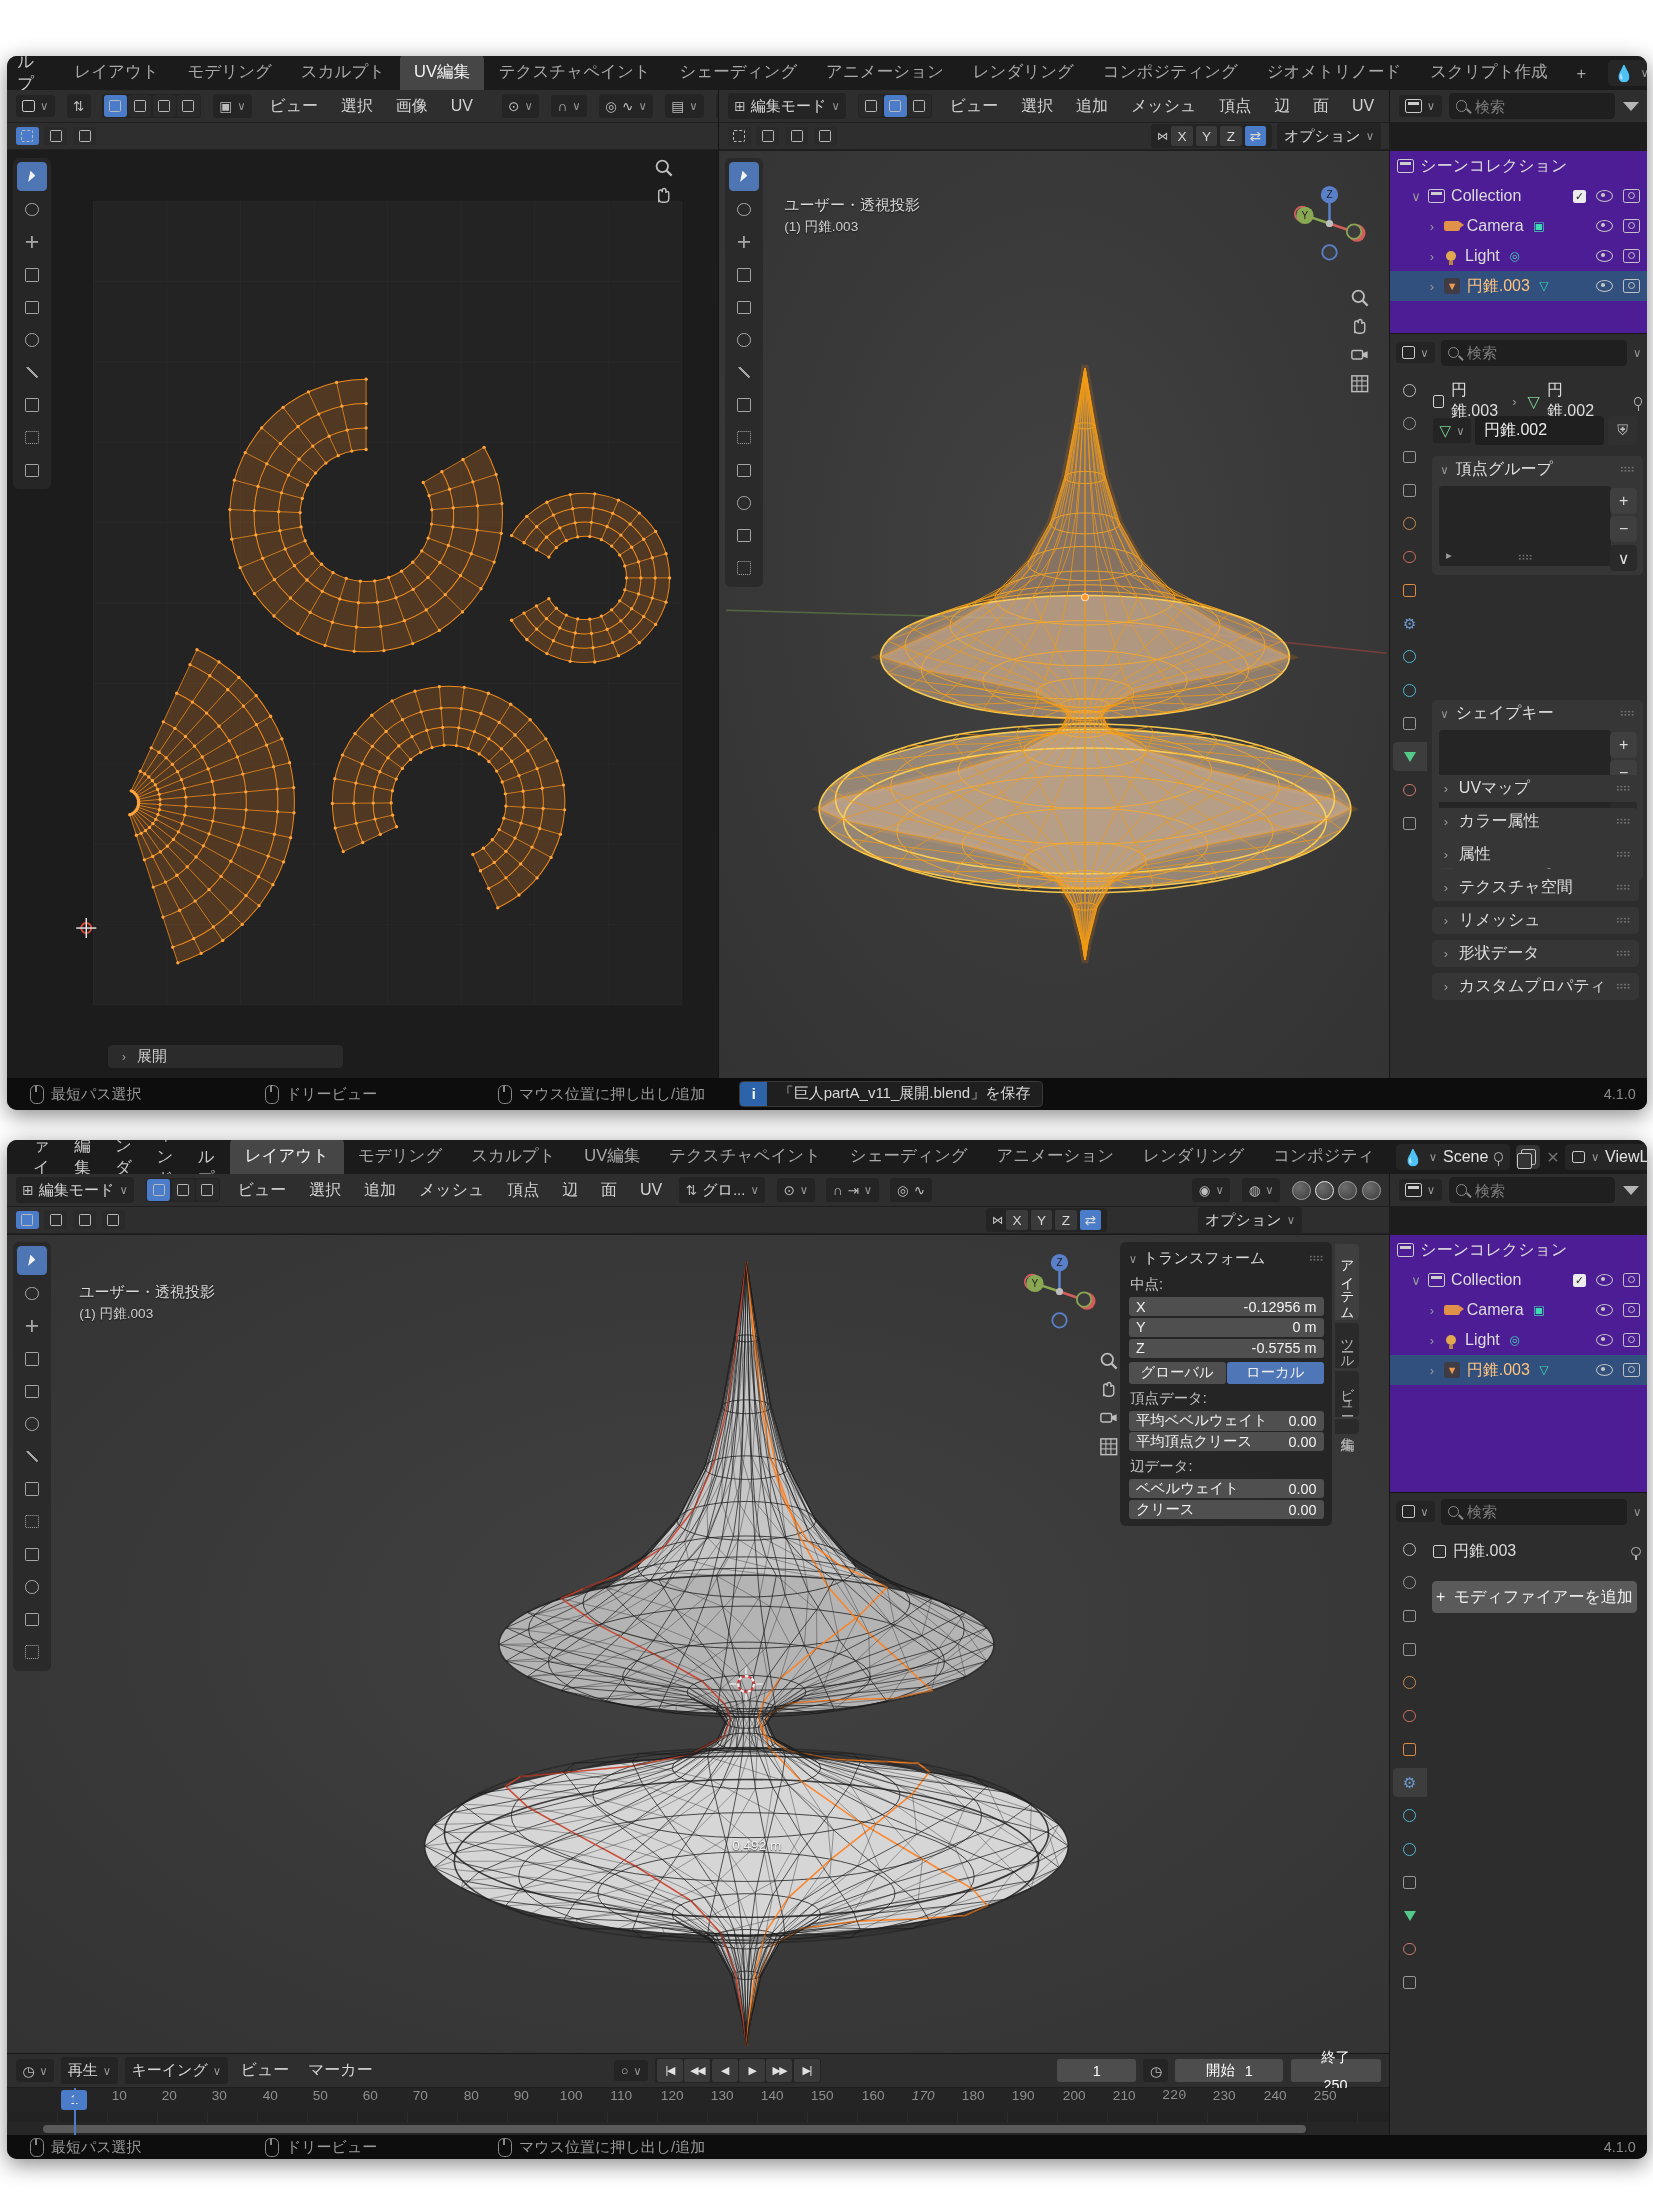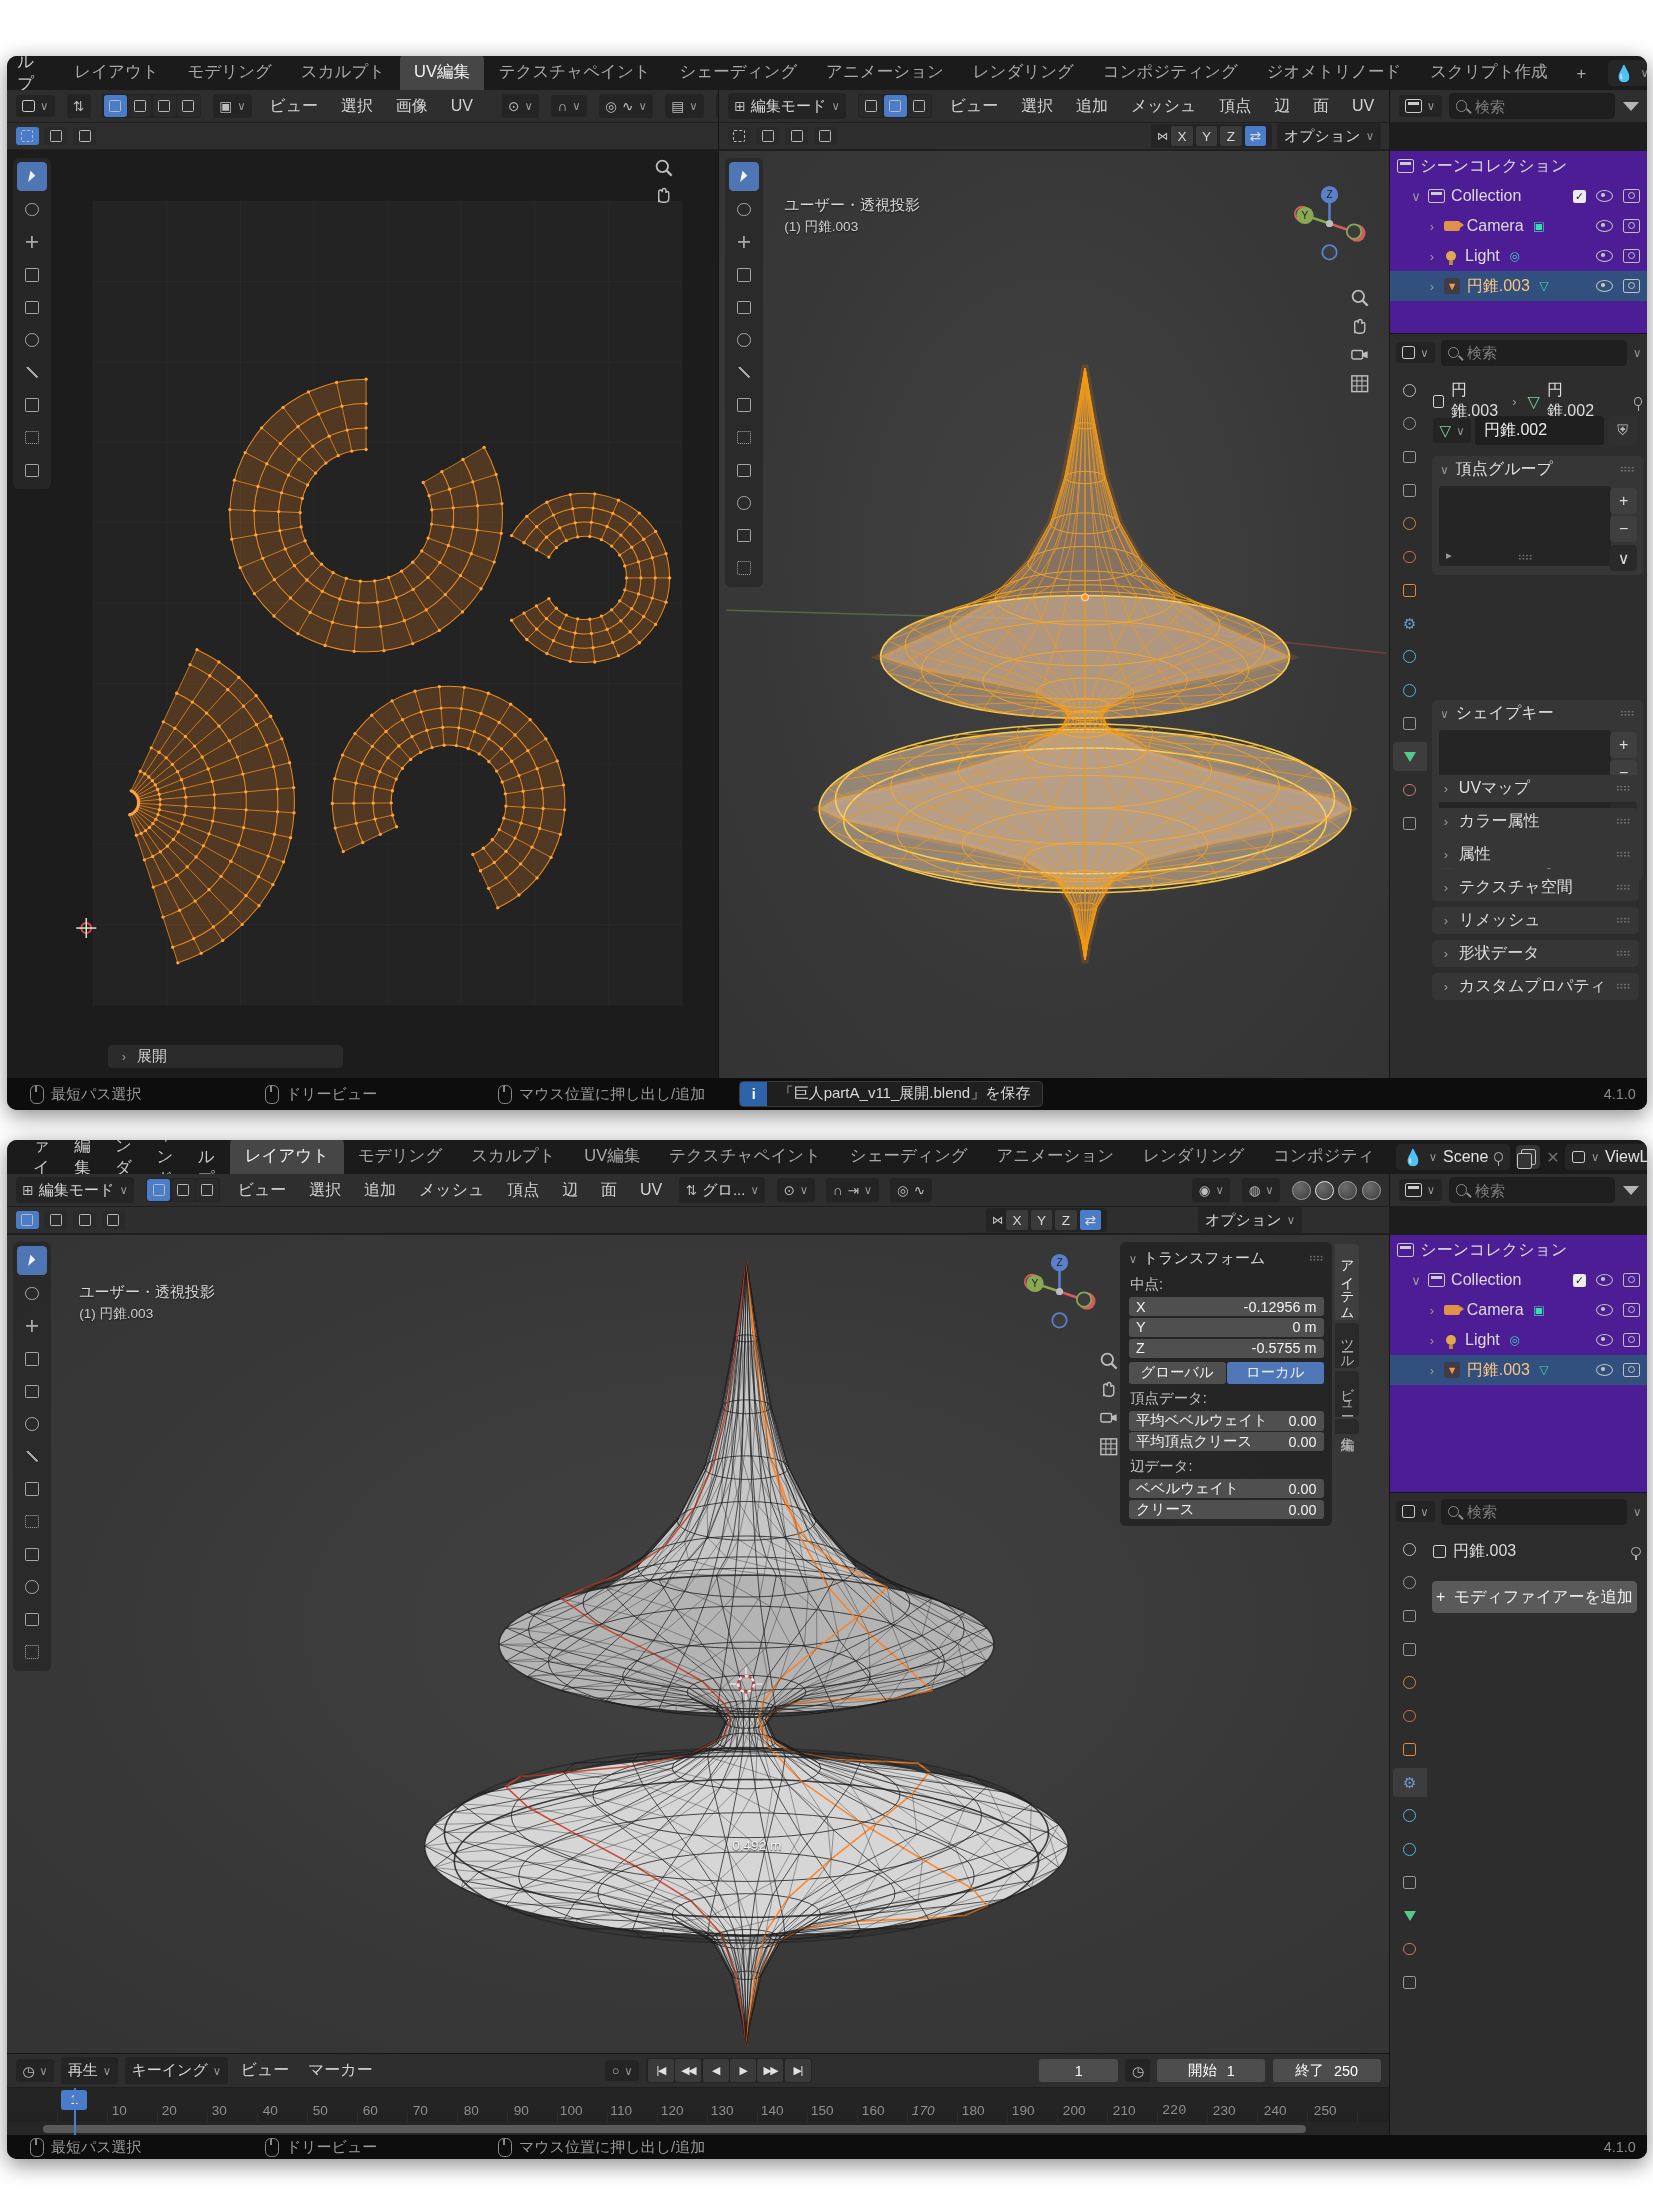--- a/index.html
+++ b/index.html
@@ -107,21 +107,21 @@
   .ntabs{display:flex;flex-direction:column;gap:2.9px;}
   .ntab{writing-mode:vertical-rl;background:#2a2a2a;color:#b5b5b5;font-size:13.6px;padding:7.2px 2.9px;border-radius:0 4.3px 4.3px 0;text-align:center;}
   .ntab.on{background:#3f3f3f;color:#ededed;}
   
   .tl{background:#262626;border-top:1.4px solid #161616;box-sizing:border-box;}
   .tlhdr{display:flex;align-items:center;gap:7.2px;height:34px;padding:0 8.6px;background:#2e2e2e;border-bottom:0.7px solid #1e1e1e;box-sizing:border-box;}
   .trans{display:flex;gap:1.4px;background:#242424;border-radius:3.6px;padding:1.4px;}
   .trbtn{width:26px;height:23px;background:#3a3a3a;border-radius:2.2px;color:#e2e2e2;font-size:10.8px;display:flex;align-items:center;justify-content:center;letter-spacing:-1.4px;}
   .framef{background:#4d4d4d;border-radius:2.9px;height:23px;display:flex;align-items:center;justify-content:center;color:#fff;font-size:14.4px;}
   .ruler{position:relative;height:24.4px;background:#242424;}
-  .tick{position:absolute;top:15px;transform:translateX(-50%);color:#8f8f8f;font-size:13.6px;}
+  .tick{position:absolute;top:0;transform:translateX(-50%);color:#8f8f8f;font-size:13.6px;}
   .cfmark{position:absolute;top:2.2px;width:26px;height:19.4px;background:#4a7cc9;border-radius:2.9px;color:#fff;font-size:13.6px;display:flex;align-items:center;justify-content:center;transform:translateX(-50%);}
   .tickstrip{height:10px;background:repeating-linear-gradient(90deg,#2c2c2c 0 0.7px,#222 0.7px 50px);}
   .scrollrow{position:relative;height:13px;background:#262626;}
   .thumb{position:absolute;top:2.2px;height:8.6px;background:#5a5a5a;border-radius:4.3px;}
   
   .status{background:#0d0d0d;display:flex;align-items:center;font-size:15px;color:#9a9a9a;position:absolute;left:0;width:1640px;}
   .hint{position:absolute;display:flex;align-items:center;gap:7.2px;}
   .mouse{width:11.5px;height:17px;border:1.4px solid #8a8a8a;border-radius:5.7px;position:relative;flex:none;}
   .mouse::after{content:"";position:absolute;left:4.3px;top:0;width:1.4px;height:6.5px;background:#8a8a8a;}
   .msg{position:absolute;display:flex;align-items:center;gap:0;height:24.4px;background:#1f1f1f;border:0.7px solid #3a3a3a;border-radius:4.3px;overflow:hidden;color:#d8d8d8;}
@@ -2360,21 +2360,21 @@
       </div>
       <div style="flex:1"></div>
       <div class="framef" style="width:79px;">1</div>
       <div class="pill">
           <span class="g">◷</span>
         </div>
       <div class="framef" style="width:108px;gap:10px;">
         <span>開始</span>
           <span>1</span>
       </div>
-      <div class="framef" style="width:108px;gap:10px;">
+      <div class="framef" style="width:90px;gap:10px;flex-direction:column;">
         <span>終了</span>
           <span>250</span>
       </div>
     </div>
     <div class="ruler" id="rulerB">
       <div class="cfmark" style="left:67px;">1</div>
     <span class="tick" style="left: 112px;">10</span>
         <span class="tick" style="left: 162px;">20</span>
         <span class="tick" style="left: 212px;">30</span>
         <span class="tick" style="left: 263px;">40</span>

